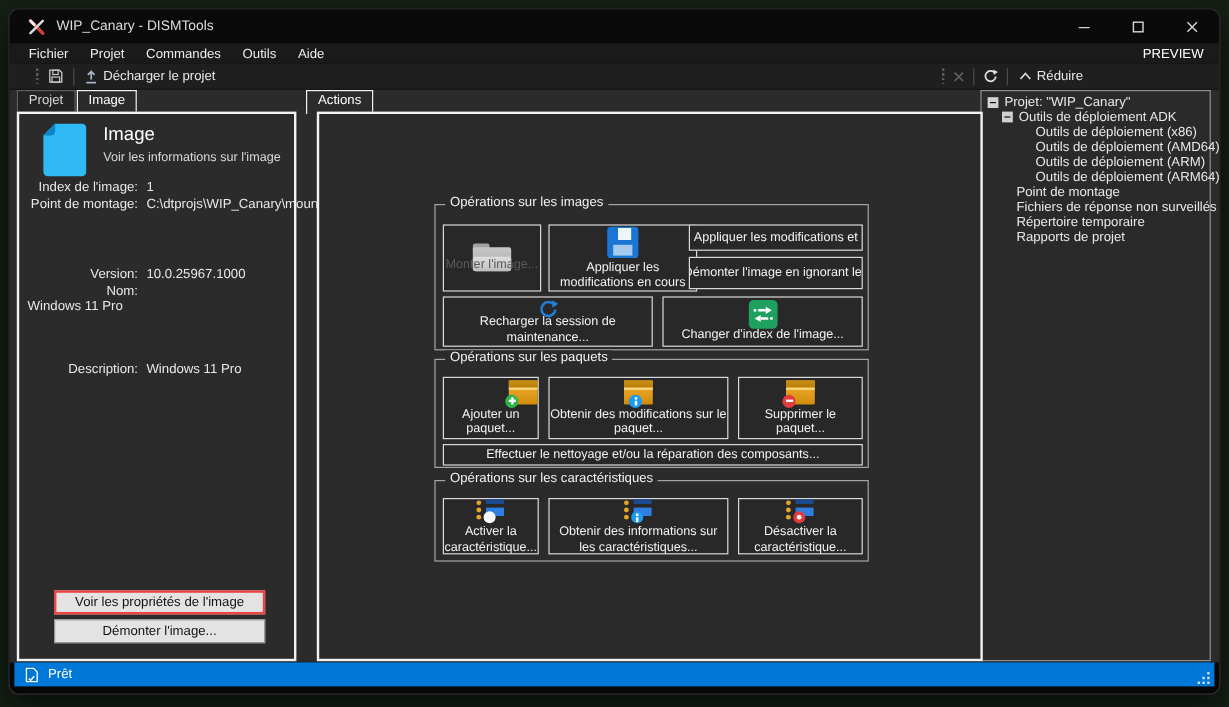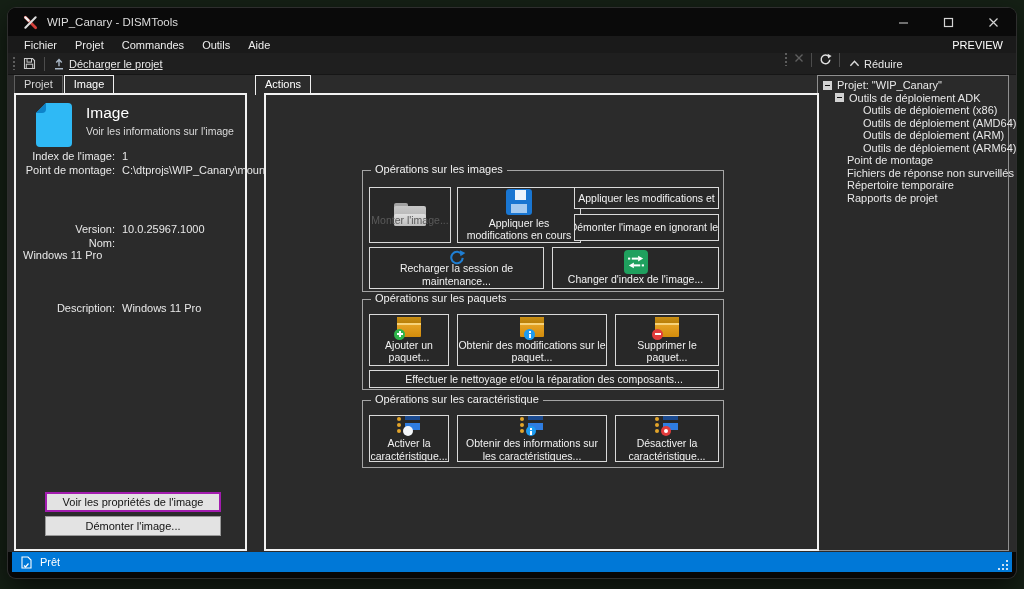--- a/index.html
+++ b/index.html
@@ -17,22 +17,22 @@
   .wc { width:45px; display:flex; align-items:center; justify-content:center; }
 
   
   .menubar { height:17px; display:flex; align-items:center; background:#1a1a1a; padding-left:7px; }
   .menu-item { font-size:11px; color:#ececec; padding:1px 9px; }
   .preview { margin-left:auto; padding-right:13px; font-size:11px; color:#fff; }
 
   
   .toolbar { height:22px; background:#1f1f1f; border-bottom:1px solid #161616;
     display:flex; align-items:center; position:relative; font-size:11px; color:#e4e4e4; }
-  .tb-left { display:flex; align-items:center; gap:6px; padding-left:5px;text-decoration:underline; }
-  .tb-right { position:absolute; left:777px; top:0; height:100%; display:flex; gap:7px; }
+  .tb-left { display:flex; align-items:center; gap:6px; padding-left:22px; }
+  .tb-right { position:absolute; left:777px; top:0; height:100%; display:flex; align-items:center; gap:7px; }
   .tb-grip { width:2px; height:13px; background:repeating-linear-gradient(#5d5d5d 0 2px, transparent 2px 4px); }
   .tb-sep { width:1px; height:14px; background:#4c4c4c; }
   .tb-btn { display:flex; align-items:center; gap:4px; padding:1px 2px; }
   .tb-label { color:#e8e8e8; }
 
   
   .content { position:relative; height:477px; background:#2b2b2b; }
 
   .tabs { position:absolute; top:0; height:18px; display:flex; align-items:flex-start; z-index:2; }
   .tabs-left { left:6px; } .tabs-center { left:247px; }
@@ -50,21 +50,21 @@
   
   .doc-icon { position:absolute; left:20px; top:8px; }
   .ip-head { position:absolute; left:70px; top:9px; font-size:15.5px; color:#fff; }
   .ip-sub  { position:absolute; left:70px; top:30px; font-size:10.5px; color:#d9d9d9; }
   .field { position:absolute; left:0; right:4px; display:flex; font-size:11px; color:#e8e8e8; }
   .field .lbl { width:99px; text-align:right; flex:none; }
   .field .val { margin-left:7px; white-space:nowrap; }
   .side-btn { position:absolute; left:29px; width:176px; height:20px; background:#e3e3e3;
     border:1px solid #999; color:#121212; font-size:11px;
     display:flex; align-items:center; justify-content:center; }
-  .side-btn.focused { border:2px solid #a21caf; }
+  .side-btn.focused { border:2px solid #ef4444; }
 
   
   .group { position:absolute; border:1px solid #a5a5a5; }
   .group-title { position:absolute; top:-8px; left:8px; background:#2b2b2b; padding:0 4px;
     font-size:11px; color:#f2f2f2; white-space:nowrap; }
   .abtn { position:absolute; background:#282828; border:1px solid #dadada; color:#f2f2f2;
     font-size:10.5px; line-height:1.18; text-align:center;
     display:flex; flex-direction:column; align-items:center; justify-content:center; gap:2px; padding:1px 0; }
   .abtn .albl { display:block; }
   .abtn.oneline { white-space:nowrap; overflow:hidden; }
@@ -293,21 +293,21 @@
           <svg width="26" height="26" viewBox="0 0 30 30">
             <path d="M23.5 9.5 A10 10 0 1 0 25 15.5" fill="none" stroke="#1f7fd4" stroke-width="3.6"></path>
             <polygon points="20,2 29.5,7 21,12.8" fill="#1f7fd4"></polygon>
           </svg>
           <span class="albl" style="margin-top:-6px;">Recharger la session de maintenance...</span>
         </div>
       </div>
 
       <div class="group" style="left:96px; top:204px; width:362px; height:91px;">
         <span class="group-title">Opérations sur les paquets</span>
-        <div class="abtn" style="left:6px; top:14px; width:80px; height:52px;">
+        <div class="abtn" style="left:6px; top:14px; width:80px; height:52px;align-items:flex-end;">
           <span class="icon-pkg">
               <i class="badge plus"></i>
             </span>
           <span class="albl">Ajouter un paquet...</span>
         </div>
         <div class="abtn" style="left:94px; top:14px; width:150px; height:52px;">
           <span class="icon-pkg">
               <i class="badge binfo"></i>
             </span>
           <span class="albl">Obtenir des modifications sur le paquet...</span>
@@ -317,21 +317,21 @@
         </div>
         <div class="abtn" style="left:252px; top:14px; width:104px; height:52px;">
           <span class="icon-pkg">
               <i class="badge minus"></i>
             </span>
           <span class="albl">Supprimer le paquet...</span>
         </div>
       </div>
 
       <div class="group" style="left:96px; top:305px; width:362px; height:68px;">
-        <span class="group-title">Opérations sur les caractéristique</span>
+        <span class="group-title">Opérations sur les caractéristiques</span>
         <div class="abtn" style="left:6px; top:14px; width:80px; height:47px;">
           <span class="icon-feat">
               <i class="bt"></i>
               <i class="bb"></i>
               <i class="fb on"></i>
             </span>
           <span class="albl">Activer la caractéristique...</span>
         </div>
         <div class="abtn" style="left:94px; top:14px; width:150px; height:47px;">
           <span class="icon-feat">

